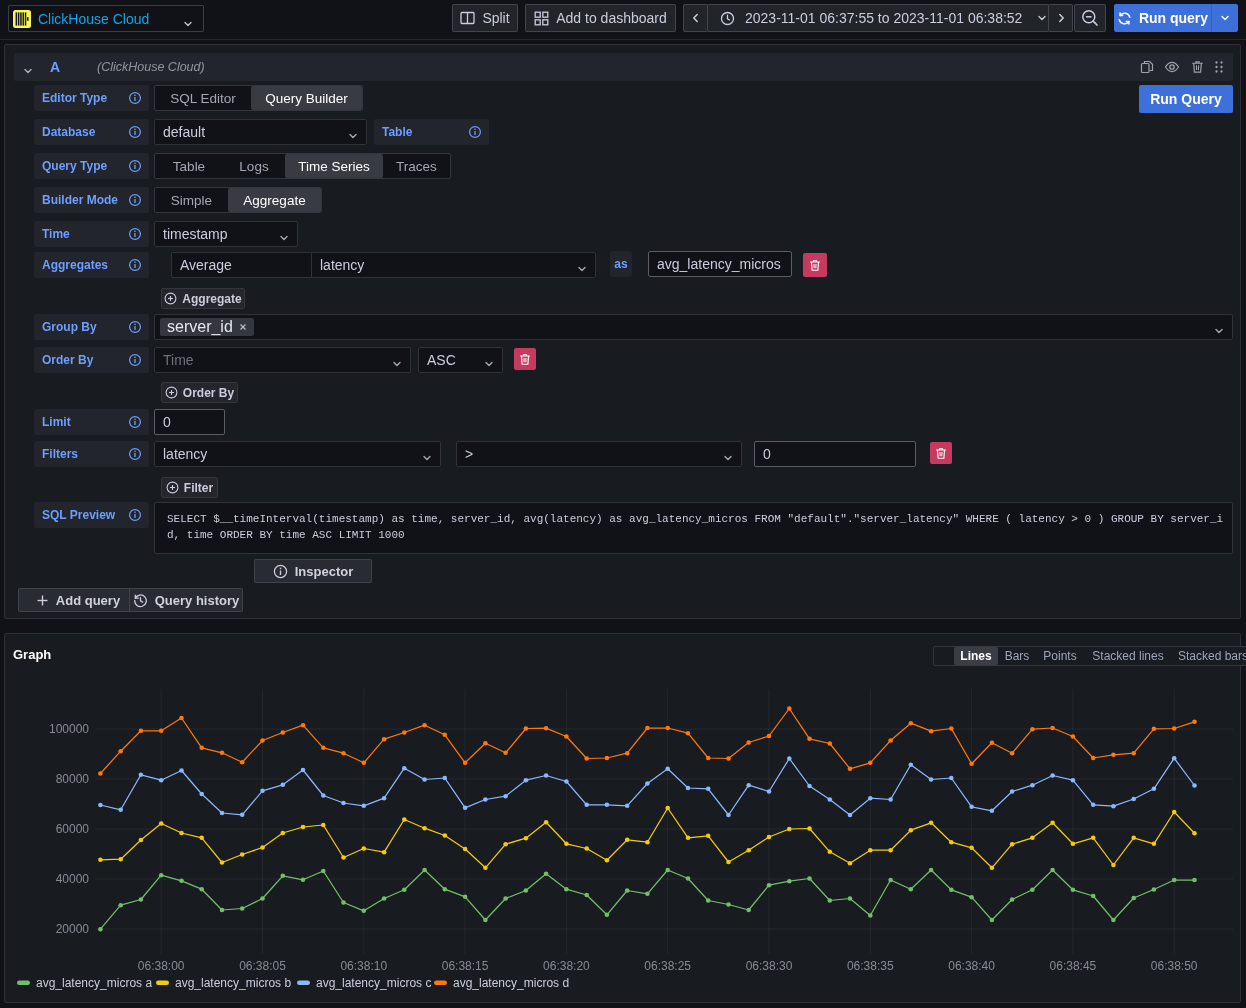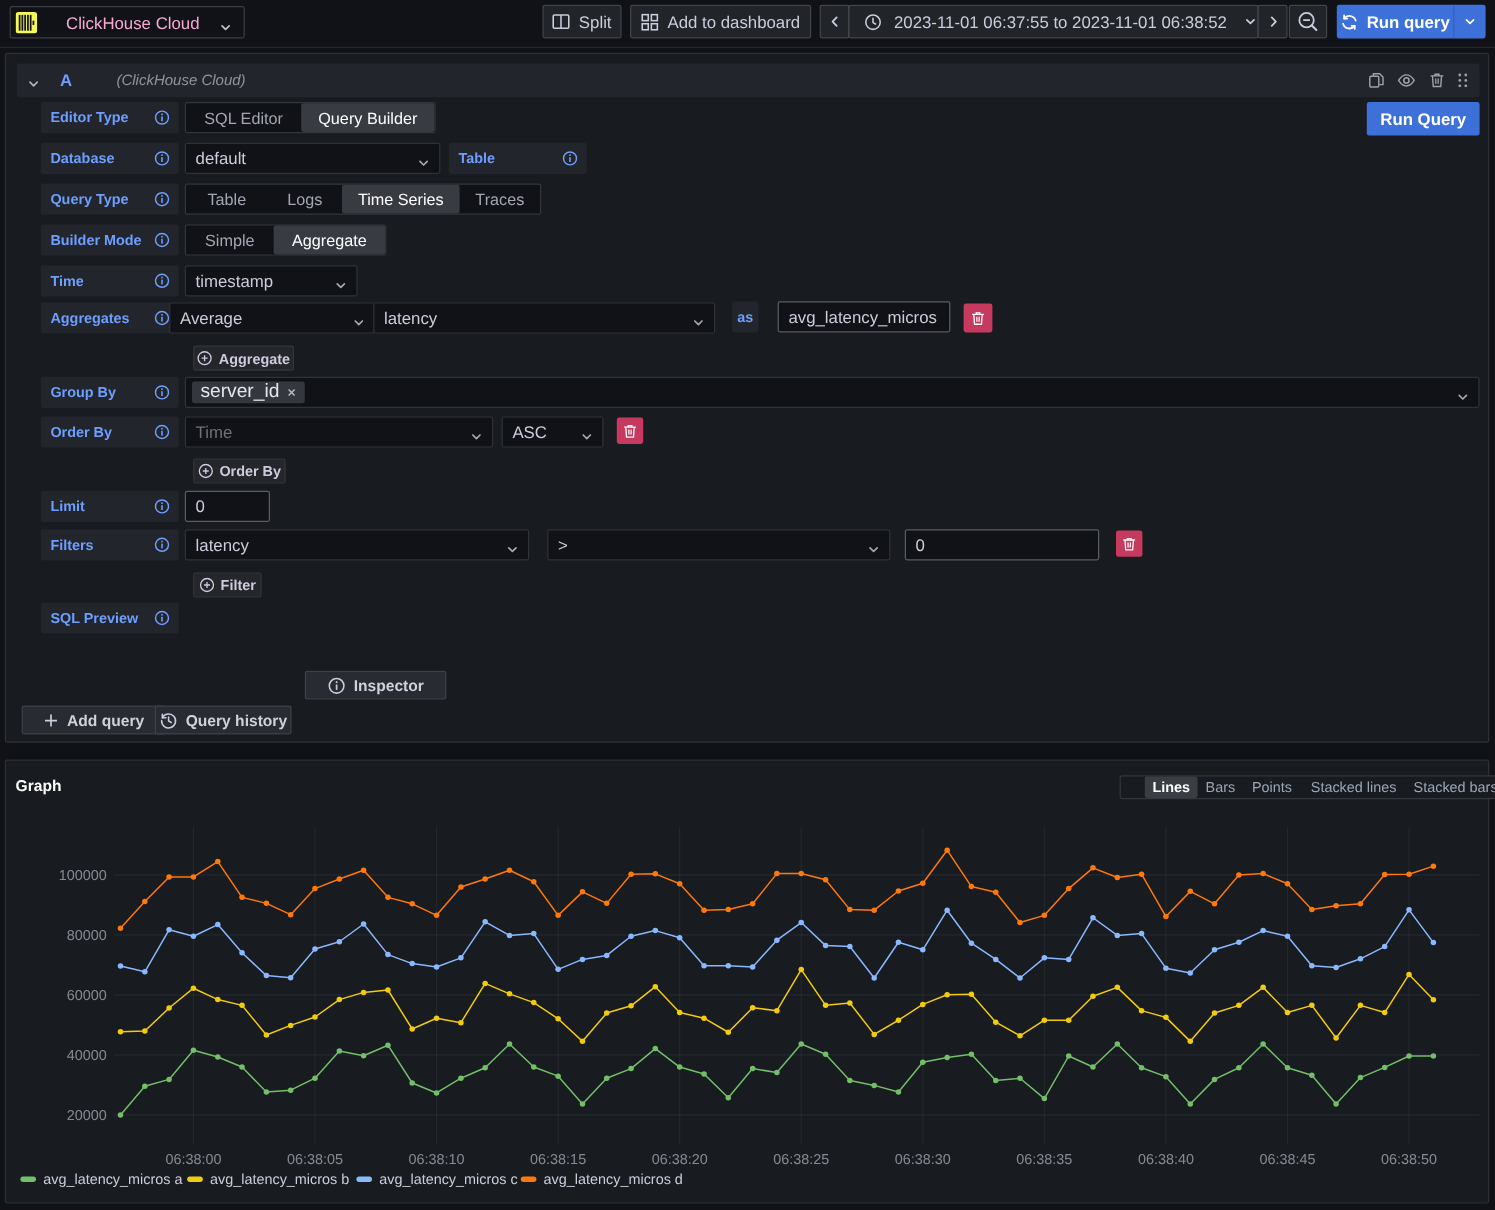--- a/index.html
+++ b/index.html
@@ -35,21 +35,21 @@
   <div class="picker">
       <svg style="margin-left:4px" width="18" height="18" viewBox="0 0 18 18">
         <rect width="18" height="18" rx="2.5" fill="#F5F955"></rect>
         <rect x="2.6" y="2.4" width="1.5" height="13.2" fill="#15171C"></rect>
         <rect x="4.9" y="2.4" width="1.5" height="13.2" fill="#15171C"></rect>
         <rect x="7.2" y="2.4" width="1.5" height="13.2" fill="#15171C"></rect>
         <rect x="9.5" y="2.4" width="1.5" height="13.2" fill="#15171C"></rect>
         <rect x="11.8" y="2.4" width="1.5" height="13.2" fill="#15171C"></rect>
         <rect x="14.1" y="7.2" width="1.5" height="3.6" fill="#15171C"></rect>
       </svg>
-      <span style="color:#f9a8d4;font-size:14px;font-weight:500;margin-left:24px">ClickHouse Cloud</span>
+      <span style="color:#0ea5e9;font-size:14px;font-weight:500;margin-left:7px">ClickHouse Cloud</span>
       <span style="position:absolute;right:10px;top:9px"><svg width="10" height="10" viewBox="0 0 10 10">
           <polyline points="2,3.5 5,6.5 8,3.5" fill="none" stroke="#C0C2CC" stroke-width="1.4" stroke-linecap="round" stroke-linejoin="round"></polyline>
         </svg></span>
     </div>
   <div class="tbtn" style="left:452px;width:66px">
       <svg width="15" height="14" viewBox="0 0 15 14">
         <rect x="1" y="1.5" width="13" height="11" rx="1" fill="none" stroke="#CCCCDC" stroke-width="1.3"></rect>
         <line x1="7.5" y1="1.5" x2="7.5" y2="12.5" stroke="#CCCCDC" stroke-width="1.3"></line>
       </svg>
       <span>Split</span>
@@ -216,21 +216,21 @@
         </svg></span>
     </div>
   <div class="lbl" style="left:29px;top:207px;width:115px">
       <span>Aggregates</span>
       <svg width="14" height="14" viewBox="0 0 14 14" style="position:absolute;right:7px;top:6px">
         <circle cx="7" cy="7" r="5.4" fill="none" stroke="#6E9FFF" stroke-width="1.2"></circle>
         <rect x="6.35" y="6" width="1.3" height="4" fill="#6E9FFF"></rect>
         <rect x="6.35" y="3.6" width="1.3" height="1.4" fill="#6E9FFF"></rect>
       </svg>
     </div>
-  <div class="sel" style="left:136px;top:207px;width:172px;height:26px">
+  <div class="sel" style="left:166px;top:207px;width:172px;height:26px">
       <span class="">Average</span>
       <span class="chv"><svg width="10" height="10" viewBox="0 0 10 10">
           <polyline points="2,3.5 5,6.5 8,3.5" fill="none" stroke="#A5A8B3" stroke-width="1.4" stroke-linecap="round" stroke-linejoin="round"></polyline>
         </svg></span>
     </div>
   <div class="sel" style="left:306px;top:207px;width:285px;height:26px">
       <span class="">latency</span>
       <span class="chv"><svg width="10" height="10" viewBox="0 0 10 10">
           <polyline points="2,3.5 5,6.5 8,3.5" fill="none" stroke="#A5A8B3" stroke-width="1.4" stroke-linecap="round" stroke-linejoin="round"></polyline>
         </svg></span>
@@ -365,20 +365,22 @@
       <span>Filter</span>
     </div>
   <div class="lbl" style="left:29px;top:457px;width:115px">
       <span>SQL Preview</span>
       <svg width="14" height="14" viewBox="0 0 14 14" style="position:absolute;right:7px;top:6px">
         <circle cx="7" cy="7" r="5.4" fill="none" stroke="#6E9FFF" stroke-width="1.2"></circle>
         <rect x="6.35" y="6" width="1.3" height="4" fill="#6E9FFF"></rect>
         <rect x="6.35" y="3.6" width="1.3" height="1.4" fill="#6E9FFF"></rect>
       </svg>
     </div>
+  <div class="sqlbox">SELECT $__timeInterval(timestamp) as time, server_id, avg(latency) as avg_latency_micros FROM "default"."server_latency" WHERE ( latency &gt; 0 ) GROUP BY server_i
+d, time ORDER BY time ASC LIMIT 1000</div>
   <div class="bbtn" style="left:13px;top:543px;width:120px">
       <svg width="13" height="13" viewBox="0 0 13 13">
         <line x1="6.5" y1="1.5" x2="6.5" y2="11.5" stroke="#CCCCDC" stroke-width="1.4"></line>
         <line x1="1.5" y1="6.5" x2="11.5" y2="6.5" stroke="#CCCCDC" stroke-width="1.4"></line>
       </svg>
       <span>Add query</span>
     </div>
   <div class="bbtn" style="left:124px;top:543px;width:114px">
       <svg width="15" height="15" viewBox="0 0 15 15">
         <path d="M2.3 5.2A5.8 5.8 0 1 1 1.7 7.5" fill="none" stroke="#CCCCDC" stroke-width="1.3" stroke-linecap="round"></path>

